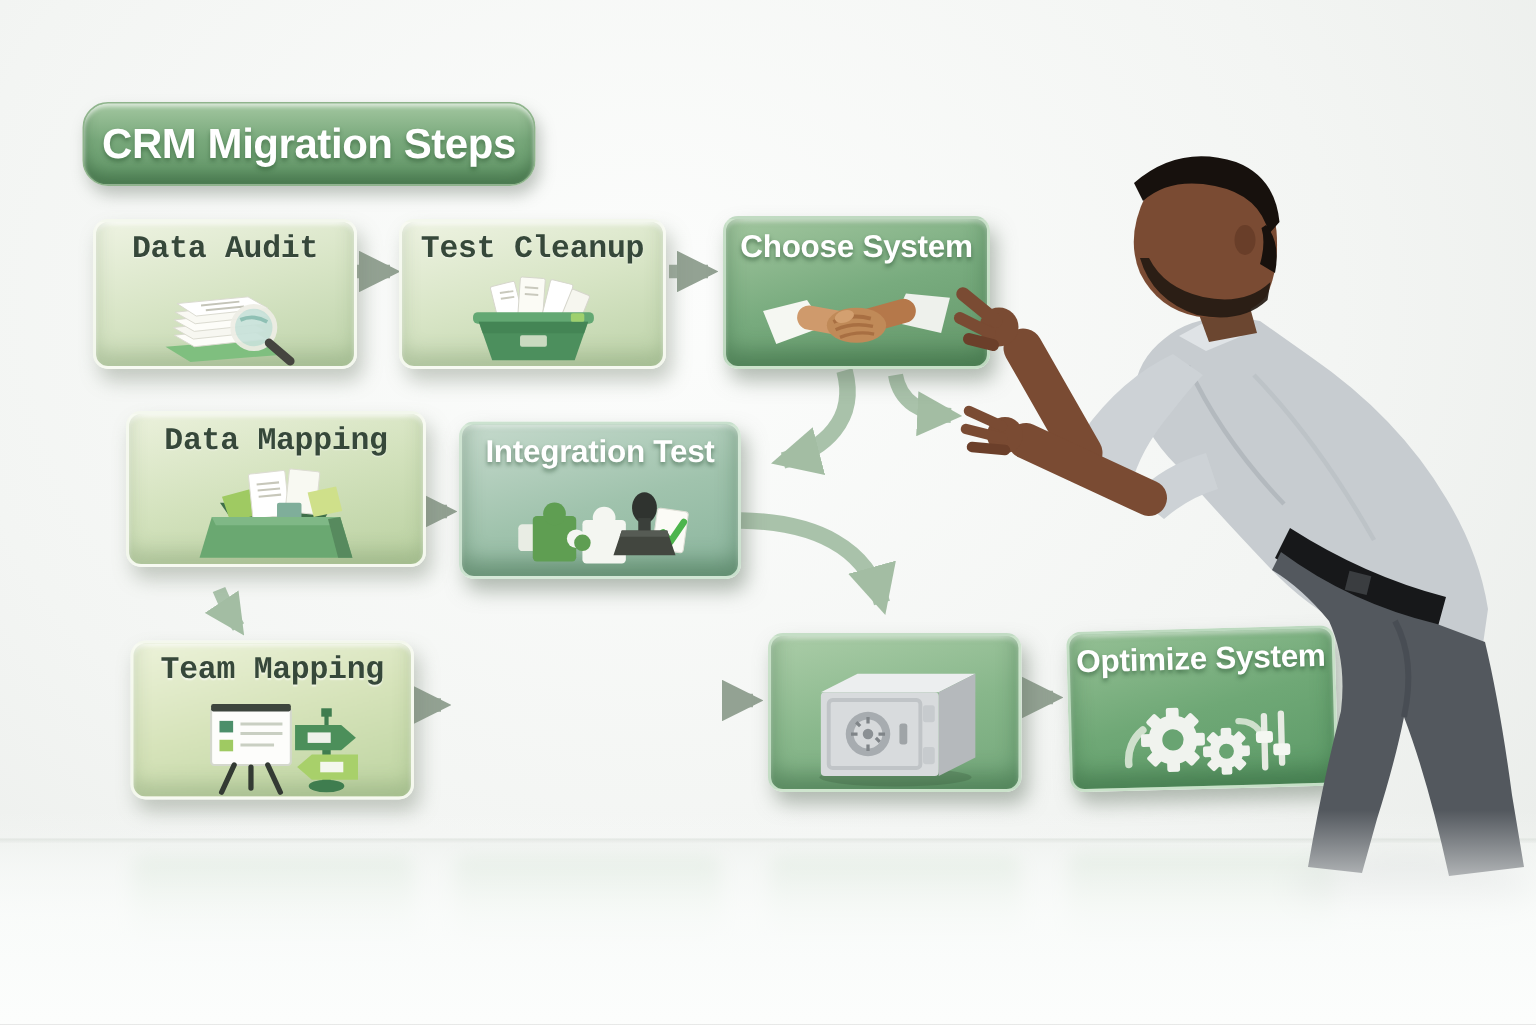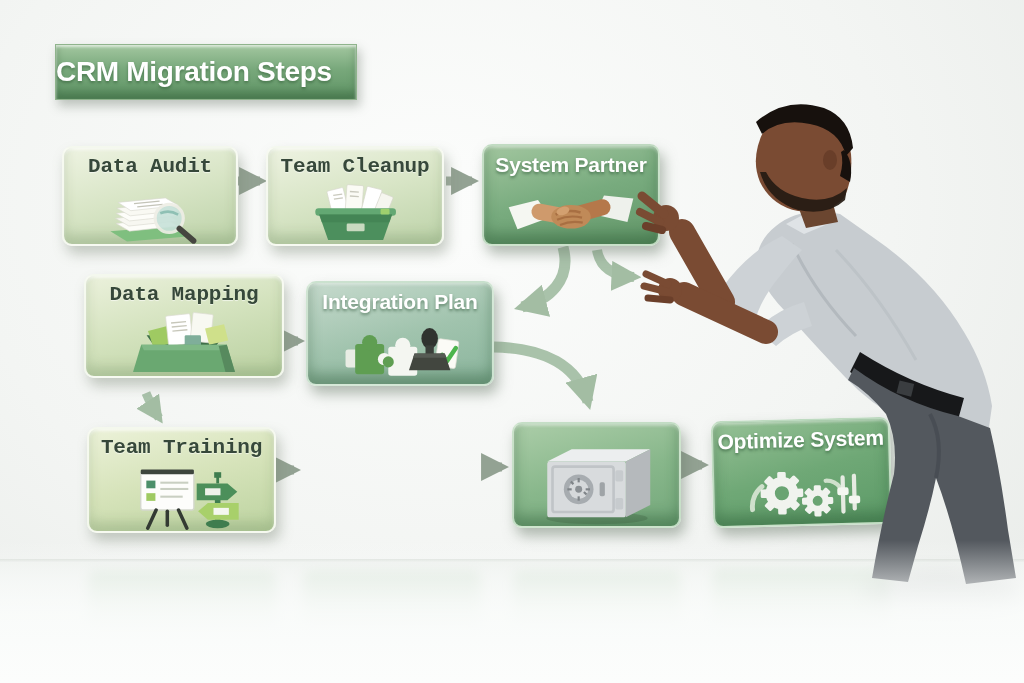--- a/index.html
+++ b/index.html
@@ -14,25 +14,25 @@
   .floor-line{position:absolute;left:0;top:559px;width:1024px;height:3px;
     background:linear-gradient(180deg,#cfd6cf,#e9ece9);opacity:.7;}
   .refl{position:absolute;filter:blur(6px);opacity:.30;border-radius:8px;
     background:linear-gradient(180deg,rgba(140,185,140,.8) 0%,rgba(170,205,165,.35) 55%,rgba(200,220,200,0) 100%);}
   .refl-man{position:absolute;filter:blur(9px);opacity:.25;border-radius:50%;
     background:linear-gradient(180deg,rgba(90,95,100,.8),rgba(120,125,130,0));}
   .floor-haze{position:absolute;left:0;top:540px;width:1024px;height:143px;z-index:40;pointer-events:none;
     background:linear-gradient(180deg,rgba(250,252,250,0) 0%,rgba(248,250,249,.55) 30%,rgba(250,252,251,.85) 70%,rgba(252,253,252,.95) 100%);}
   
   .title-banner{
-    position:absolute;left:55px;top:44px;width:300px;height:54px;border-radius:0;
+    position:absolute;left:55px;top:68px;width:300px;height:54px;border-radius:17px;
     background:linear-gradient(180deg,#a3c7a0 0%,#78a87b 45%,#5f9465 100%);
     border:1px solid #8fb48c;
     box-shadow:inset 0 2px 3px rgba(255,255,255,.65), inset 0 -7px 9px rgba(40,80,45,.40), 3px 6px 10px rgba(120,130,120,.45);
-    display:flex;align-items:center;z-index:20;
+    display:flex;align-items:center;justify-content:center;z-index:20;
   }
   .title-banner span{color:#fff;font-size:28px;font-weight:700;letter-spacing:-.3px;
     text-shadow:0 2px 3px rgba(30,70,35,.45);}
   
   .box{position:absolute;border-radius:10px;z-index:20;display:flex;flex-direction:column;
     align-items:center;box-sizing:border-box;padding-top:8px;
     border:2px solid rgba(248,251,244,.9);
     box-shadow:inset 0 -9px 12px rgba(110,140,95,.30), inset 0 2px 3px rgba(255,255,255,.7), 4px 8px 13px rgba(125,135,120,.42);}
   .box .lbl{font-weight:700;font-size:21px;letter-spacing:-.2px;line-height:1.05;}
   .box svg{flex:1 1 auto;margin-top:2px;}
@@ -102,21 +102,21 @@
           <line x1="55" y1="37" x2="95" y2="33"></line>
           <line x1="60" y1="42" x2="100" y2="38"></line>
         </g>
       <circle cx="110" cy="60" r="22" fill="#c8e2da" opacity=".92" stroke="#eeeee6" stroke-width="5"></circle>
       <path d="M96,52 Q110,46 124,54" stroke="#8fc0b4" stroke-width="4" fill="none"></path>
       <line x1="126" y1="76" x2="148" y2="95" stroke="#45453f" stroke-width="9" stroke-linecap="round"></line>
     </svg>
   </div>
 
   <div class="box light" style="left:266px;top:146px;width:178px;height:100px;">
-    <span class="lbl">Team Cleanup</span>
+    <span class="lbl">Test Cleanup</span>
     <svg width="150" height="62" viewBox="0 0 160 100">
       <g stroke="#d6d6cc" stroke-width="1">
         <rect x="40" y="14" width="26" height="38" rx="2" fill="#ffffff" transform="rotate(-14 53 33)"></rect>
         <rect x="66" y="8" width="26" height="42" rx="2" fill="#fbfbf5" transform="rotate(4 79 29)"></rect>
         <rect x="94" y="12" width="24" height="40" rx="2" fill="#ffffff" transform="rotate(14 106 32)"></rect>
         <rect x="114" y="22" width="20" height="36" rx="2" fill="#f6f6ef" transform="rotate(22 124 40)"></rect>
       </g>
       <g stroke="#c9c9bd" stroke-width="2">
           <line x1="46" y1="24" x2="60" y2="22"></line>
           <line x1="47" y1="30" x2="61" y2="28"></line>
@@ -125,21 +125,21 @@
         </g>
       <rect x="18" y="44" width="126" height="12" rx="5" fill="#63a873"></rect>
       <path d="M24,54 L138,54 L124,94 L38,94 Z" fill="#4c8f5d"></path>
       <path d="M24,54 L138,54 L134,66 L28,66 Z" fill="#417f51" opacity=".65"></path>
       <rect x="67" y="68" width="28" height="12" rx="2" fill="#e8ecda" opacity=".8"></rect>
       <rect x="120" y="45" width="14" height="9" rx="2" fill="#9ed06e"></rect>
     </svg>
   </div>
 
   <div class="box dark green-mid" style="left:482px;top:144px;width:178px;height:102px;">
-    <span class="lbl">System Partner</span>
+    <span class="lbl">Choose System</span>
     <svg width="160" height="64" viewBox="0 0 170 90">
       <polygon points="0,40 40,30 56,54 12,70" fill="#f5f7f2"></polygon>
       <polygon points="170,28 130,24 118,50 162,60" fill="#eef1ec"></polygon>
       <line x1="42" y1="46" x2="80" y2="53" stroke="#cf9a6c" stroke-width="22" stroke-linecap="round"></line>
       <line x1="128" y1="40" x2="92" y2="50" stroke="#b5784a" stroke-width="22" stroke-linecap="round"></line>
       <ellipse cx="85" cy="53" rx="27" ry="16" fill="#c08a58"></ellipse>
       <path d="M64,50 Q80,42 98,47" stroke="#a86f42" stroke-width="3.5" fill="none"></path>
       <path d="M66,57 Q82,50 100,54" stroke="#a86f42" stroke-width="3" fill="none"></path>
       <path d="M70,64 Q85,58 101,61" stroke="#a86f42" stroke-width="3" fill="none"></path>
       <ellipse cx="74" cy="45" rx="9" ry="5.5" fill="#d3a070" transform="rotate(-18 74 45)"></ellipse>
@@ -160,40 +160,40 @@
       <rect x="96" y="8" width="30" height="42" rx="2" fill="#f8f9f2" transform="rotate(6 111 29)" stroke="#dcdcd2"></rect>
       <polygon points="116,30 144,24 150,48 122,54" fill="#cfe08a"></polygon>
       <rect x="86" y="40" width="24" height="18" rx="2" fill="#7fae9a"></rect>
       <polygon points="22,54 148,54 160,94 10,94" fill="#6aa871"></polygon>
       <polygon points="22,54 148,54 146,62 26,62" fill="#7fb886"></polygon>
       <polygon points="148,54 160,94 146,94 136,56" fill="#578a5e"></polygon>
     </svg>
   </div>
 
   <div class="box dark teal" style="left:306px;top:281px;width:188px;height:105px;">
-    <span class="lbl">Integration Plan</span>
+    <span class="lbl">Integration Test</span>
     <svg width="168" height="66" viewBox="0 0 170 100">
       <rect x="6" y="50" width="22" height="26" rx="4" fill="#e9ede4"></rect>
       <rect x="20" y="42" width="42" height="44" rx="4" fill="#5f9e52"></rect>
       <circle cx="41" cy="40" r="11" fill="#5f9e52"></circle>
       <circle cx="62" cy="64" r="9" fill="#f4f6f1"></circle>
       <rect x="68" y="46" width="42" height="42" rx="4" fill="#f4f6f1"></rect>
       <circle cx="89" cy="44" r="11" fill="#f4f6f1"></circle>
       <circle cx="68" cy="68" r="8" fill="#5f9e52"></circle>
       <rect x="138" y="36" width="30" height="40" rx="3" fill="#fbfbf6" stroke="#dfdfd6" transform="rotate(8 153 56)"></rect>
       <path d="M146,58 L153,67 L166,48" stroke="#4db54d" stroke-width="6.5" fill="none" stroke-linecap="round" stroke-linejoin="round"></path>
       <ellipse cx="128" cy="34" rx="12" ry="15" fill="#2f332f"></ellipse>
       <rect x="122" y="44" width="12" height="13" fill="#3a3f3a"></rect>
       <polygon points="106,56 150,56 158,80 98,80" fill="#42463f"></polygon>
       <polygon points="106,56 150,56 152,62 104,62" fill="#565b54"></polygon>
     </svg>
   </div>
 
   <div class="box light" style="left:87px;top:427px;width:189px;height:106px;background:linear-gradient(165deg,#ecf2d9 0%,#d6e3ba 48%,#bcd3a0 100%);">
-    <span class="lbl">Team Training</span>
+    <span class="lbl">Team Mapping</span>
     <svg width="168" height="66" viewBox="0 0 170 100">
       <rect x="26" y="16" width="76" height="54" rx="3" fill="#fdfdfb" stroke="#d4d8cd" stroke-width="2"></rect>
       <rect x="26" y="12" width="76" height="7" rx="2" fill="#3d453d"></rect>
       <rect x="34" y="28" width="13" height="11" fill="#4c8f6a"></rect>
       <rect x="34" y="46" width="13" height="11" fill="#9fca62"></rect>
       <g stroke="#c9cfc2" stroke-width="3">
           <line x1="54" y1="31" x2="94" y2="31"></line>
           <line x1="54" y1="40" x2="94" y2="40"></line>
           <line x1="54" y1="51" x2="86" y2="51"></line>
         </g>

